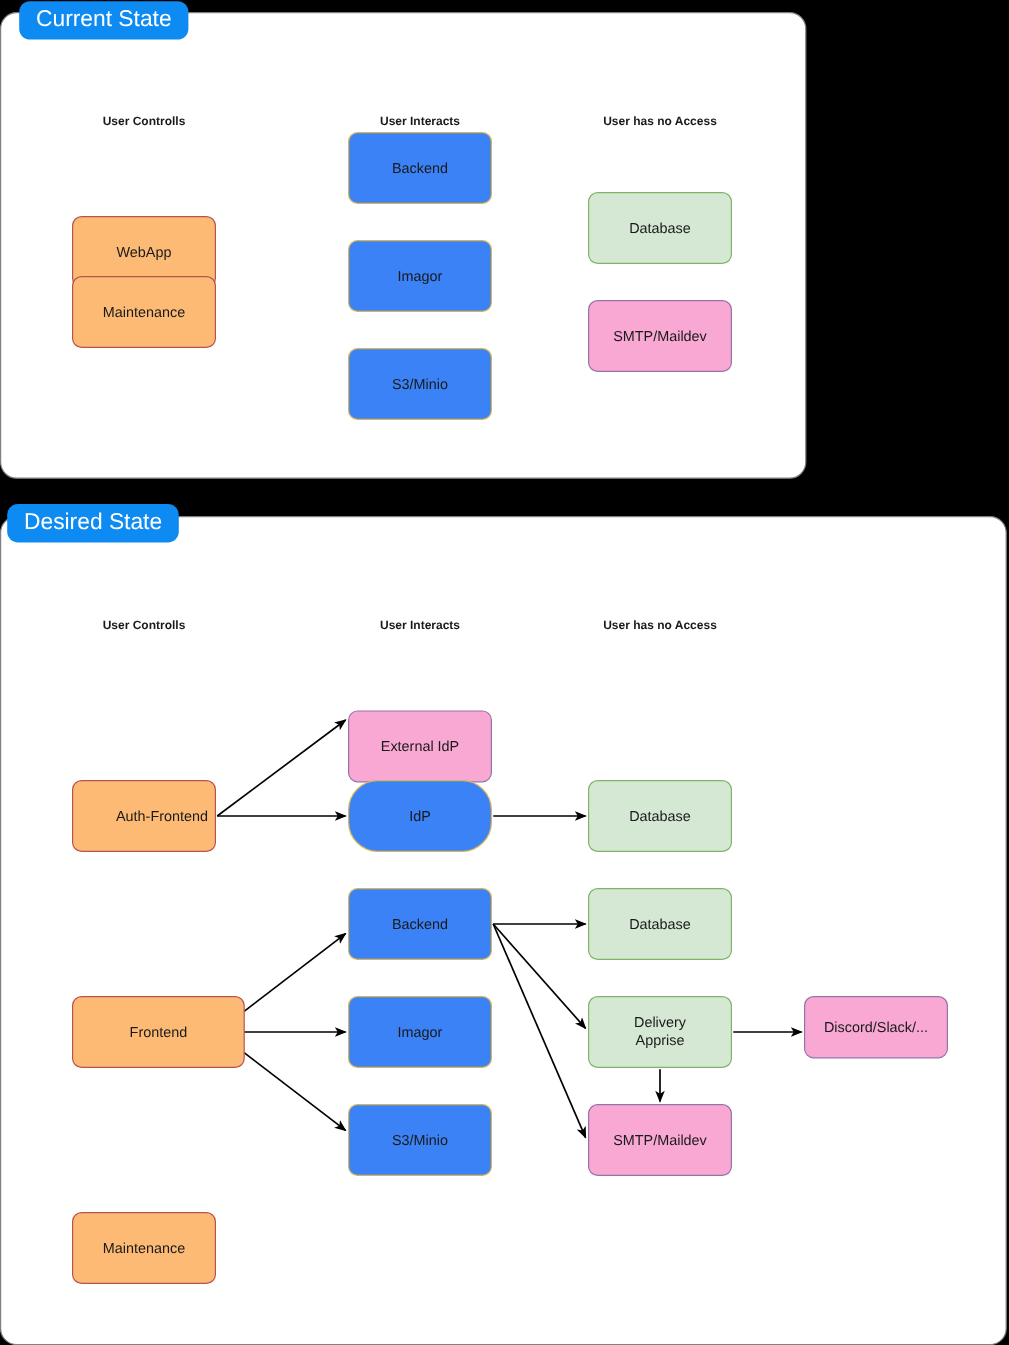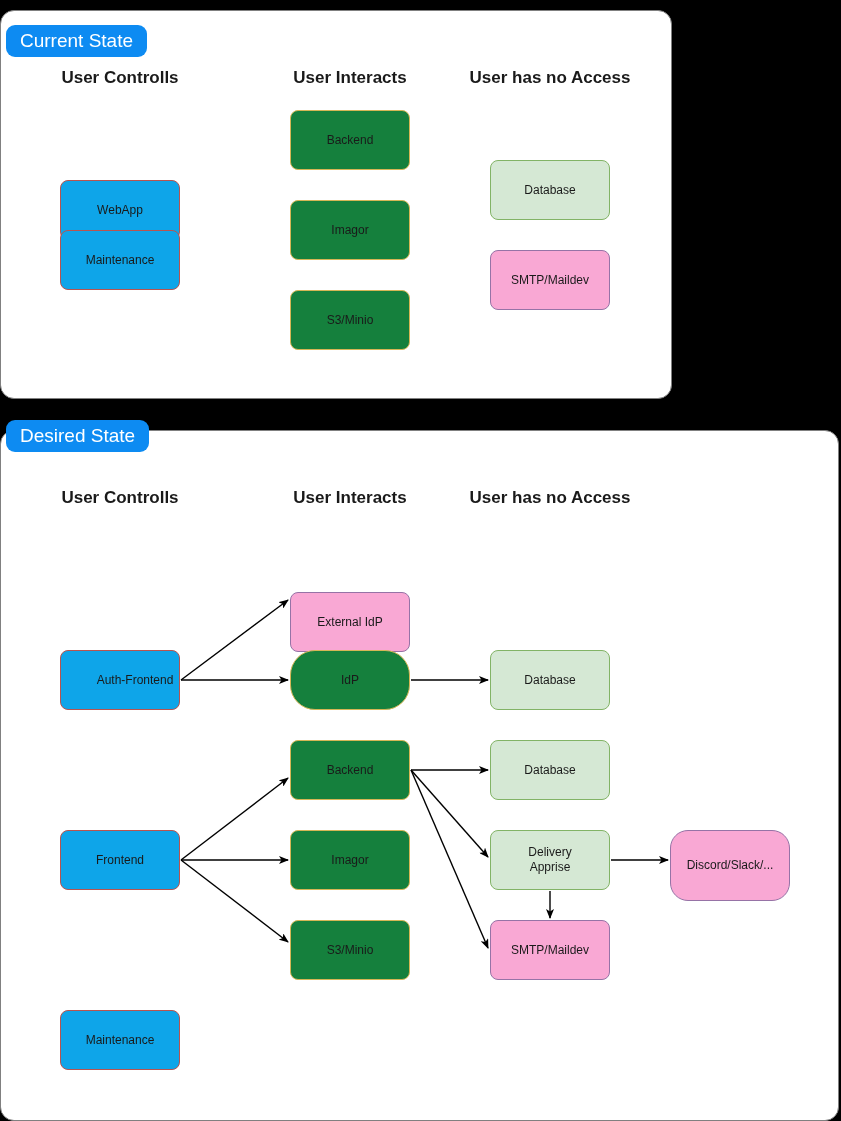--- a/index.html
+++ b/index.html
@@ -40,50 +40,51 @@
     background: #0d8bf2;
     color: #ffffff;
     font-size: 19px;
     line-height: 19px;
     padding: 6px 14px 7px 14px;
     border-radius: 9px;
     white-space: nowrap;
     box-sizing: border-box;
     z-index: 5;
   }
-  #tab-current { left: 6px; top: 1px; margin-top: 24px; }
+  #tab-current { left: 16px; top: 1px; }
   #tab-desired { left: 6px; top: 420px; }
 
   .col-header {
     position: absolute;
-    font-size: 17px;
+    font-size: 10px;
     font-weight: bold;
     color: #1a1a1a;
     text-align: center;
     white-space: nowrap;
     transform: translateX(-50%);
+    margin-top: 28px;
   }
 
   .node {
     position: absolute;
     box-sizing: border-box;
     border-radius: 8px;
     border-width: 1px;
     border-style: solid;
     display: flex;
     align-items: center;
     justify-content: center;
     text-align: center;
     font-size: 12px;
     line-height: 15px;
     color: #1a1a1a;
     z-index: 3;
   }
-  .node.red    { background: #0ea5e9; border-color: #b85450; }
-  .node.yellow { background: #15803d; border-color: #d6b656; }
+  .node.red    { background: #fdba74; border-color: #b85450; }
+  .node.yellow { background: #3b82f6; border-color: #d6b656; }
   .node.green  { background: #d5e8d4; border-color: #82b366; }
   .node.purple { background: #f9a8d4; border-color: #9673a6; }
 
   .edge-layer {
     position: absolute;
     left: 0;
     top: 0;
     width: 841px;
     height: 1121px;
     pointer-events: none;
@@ -150,26 +151,26 @@
     <line x1="611" y1="860" x2="668" y2="860"></line>
   </g>
 </svg>
 
 <div class="node red" style="left:60px; top:650px; width:120px; height:60px;padding-left:30px;">Auth-Frontend</div>
 
 <div class="node purple" style="left:290px; top:592px; width:120px; height:60px;">External IdP</div>
 <div class="node yellow" style="left:290px; top:650px; width:120px; height:60px;border-radius:25px;">IdP</div>
 <div class="node green" style="left:490px; top:650px; width:120px; height:60px;">Database</div>
 
-<div class="node red" style="left:60px; top:830px; width:120px; height:60px;">Frontend</div>
+<div class="node red" style="left:60px; top:830px; width:144px; height:60px;">Frontend</div>
 
 <div class="node yellow" style="left:290px; top:740px; width:120px; height:60px;">Backend</div>
 <div class="node yellow" style="left:290px; top:830px; width:120px; height:60px;">Imagor</div>
 <div class="node yellow" style="left:290px; top:920px; width:120px; height:60px;">S3/Minio</div>
 
 <div class="node green" style="left:490px; top:740px; width:120px; height:60px;">Database</div>
 <div class="node green" style="left:490px; top:830px; width:120px; height:60px; white-space:pre-line;">Delivery
 Apprise</div>
 <div class="node purple" style="left:490px; top:920px; width:120px; height:60px;">SMTP/Maildev</div>
 
-<div class="node purple" style="left:670px; top:830px; width:120px; height:71px;border-radius:18px;">Discord/Slack/...</div>
+<div class="node purple" style="left:670px; top:830px; width:120px; height:52px;">Discord/Slack/...</div>
 
 <div class="node red" style="left:60px; top:1010px; width:120px; height:60px;">Maintenance</div>
 
 </body></html>

